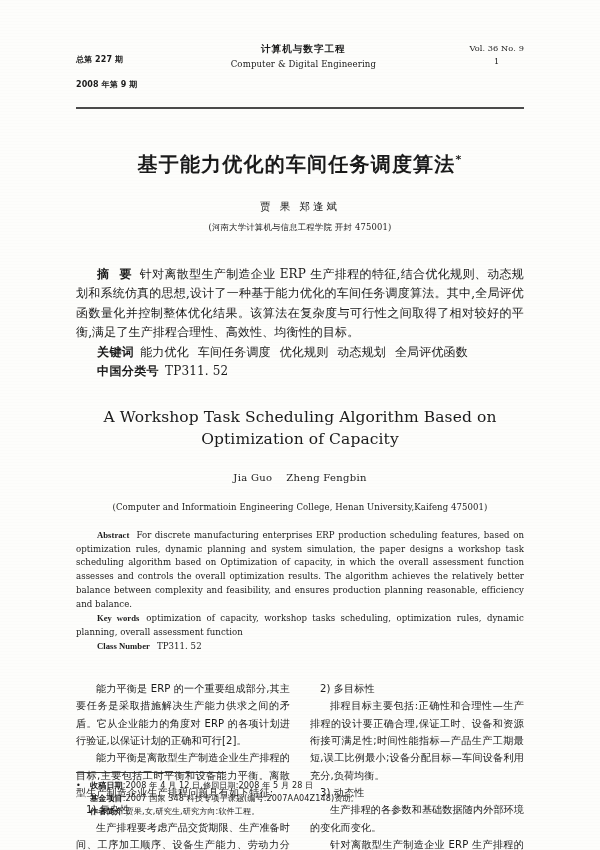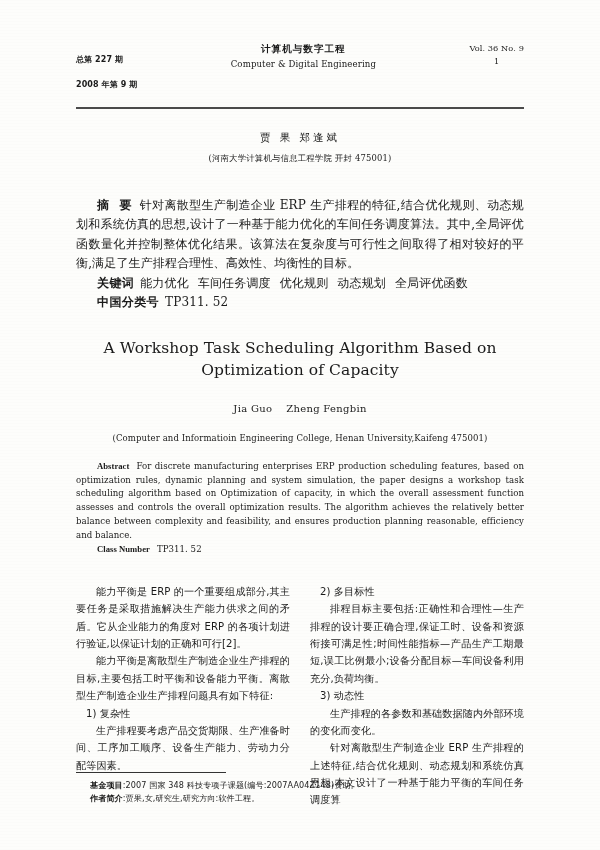--- a/index.html
+++ b/index.html
@@ -227,38 +227,40 @@
         <span class="cn">计算机与数字工程</span>
         <span class="en">Computer &amp; Digital Engineering</span>
       </div>
       <div class="rh-right">
         <span>Vol. 36  No. 9</span>
         <span class="line2">1</span>
       </div>
     </div>
     <div class="rule"></div>
 
+    <div class="title-cn"><span>基于能力优化的车间任务调度算法</span><span class="star">*</span></div>
     <div class="authors-cn">贾  果  郑逢斌</div>
     <div class="affil-cn">(河南大学计算机与信息工程学院   开封   475001)</div>
 
     <div class="abs-cn">
       <p class="indent"><span class="lbl">摘  要</span><span>针对离散型生产制造企业 ERP 生产排程的特征,结合优化规则、动态规划和系统仿真的思想,设计了一种基于能力优化的车间任务调度算法。其中,全局评优函数量化并控制整体优化结果。该算法在复杂度与可行性之间取得了相对较好的平衡,满足了生产排程合理性、高效性、均衡性的目标。</span></p>
       <p class="kw-cn"><span class="lbl-tight">关键词</span><span class="kwlist"><span>能力优化</span><span>车间任务调度</span><span>优化规则</span><span>动态规划</span><span>全局评优函数</span></span></p>
       <p class="clz-cn"><span class="lbl-tight">中国分类号</span><span>TP311. 52</span></p>
     </div>
 
     <div class="title-en">
       <div>A Workshop Task Scheduling Algorithm Based on</div>
       <div>Optimization of Capacity</div>
     </div>
     <div class="authors-en"><span>Jia Guo</span><span>Zheng Fengbin</span></div>
     <div class="affil-en">(Computer and Informatioin Engineering College,  Henan University,Kaifeng   475001)</div>
 
     <div class="abs-en">
       <p class="indent"><span class="bold-sans">Abstract</span><span>For discrete manufacturing enterprises ERP production scheduling features, based on optimization rules, dynamic planning and system simulation, the paper designs a workshop task scheduling algorithm based on Optimization of capacity, in which the overall assessment function assesses and controls the overall optimization results. The algorithm achieves the relatively better balance between complexity and feasibility, and ensures production planning reasonable, efficiency and balance.</span></p>
+      <p class="kw-en"><span class="bold-sans">Key words</span><span>optimization of capacity, workshop tasks scheduling, optimization rules, dynamic planning, overall assessment function</span></p>
       <p class="clz-en"><span class="bold-sans">Class Number</span><span>TP311. 52</span></p>
     </div>
 
     <div class="body-cols">
       <div class="col">
         <p class="ind">能力平衡是 ERP 的一个重要组成部分,其主要任务是采取措施解决生产能力供求之间的矛盾。它从企业能力的角度对 ERP 的各项计划进行验证,以保证计划的正确和可行[2]。</p>
         <p class="ind">能力平衡是离散型生产制造企业生产排程的目标,主要包括工时平衡和设备能力平衡。离散型生产制造企业生产排程问题具有如下特征:</p>
         <p class="sub">1) 复杂性</p>
         <p class="ind">生产排程要考虑产品交货期限、生产准备时间、工序加工顺序、设备生产能力、劳动力分配等因素。</p>
       </div>
@@ -268,18 +270,19 @@
         <p class="sub">3) 动态性</p>
         <p class="ind">生产排程的各参数和基础数据随内外部环境的变化而变化。</p>
         <p class="ind">针对离散型生产制造企业 ERP 生产排程的上述特征,结合优化规则、动态规划和系统仿真思想,本文设计了一种基于能力平衡的车间任务调度算</p>
       </div>
     </div>
 
   </div>
 
   <div class="footnote">
     <div class="fn-rule"></div>
+    <div class="fn-line"><span class="fn-bullet">•</span><span class="b">收稿日期</span><span>:2008 年 4 月 12 日,修回日期:2008 年 5 月 28 日</span></div>
     <div class="fn-line fn-hang"><span class="b">基金项目</span><span>:2007 国家 348 科技专项子课题(编号:2007AA04Z148)资助。</span></div>
     <div class="fn-line fn-hang"><span class="b">作者简介</span><span>:贾果,女,研究生,研究方向:软件工程。</span></div>
   </div>
 
   <div class="grain"></div>
 </div>
 
 </body></html>

